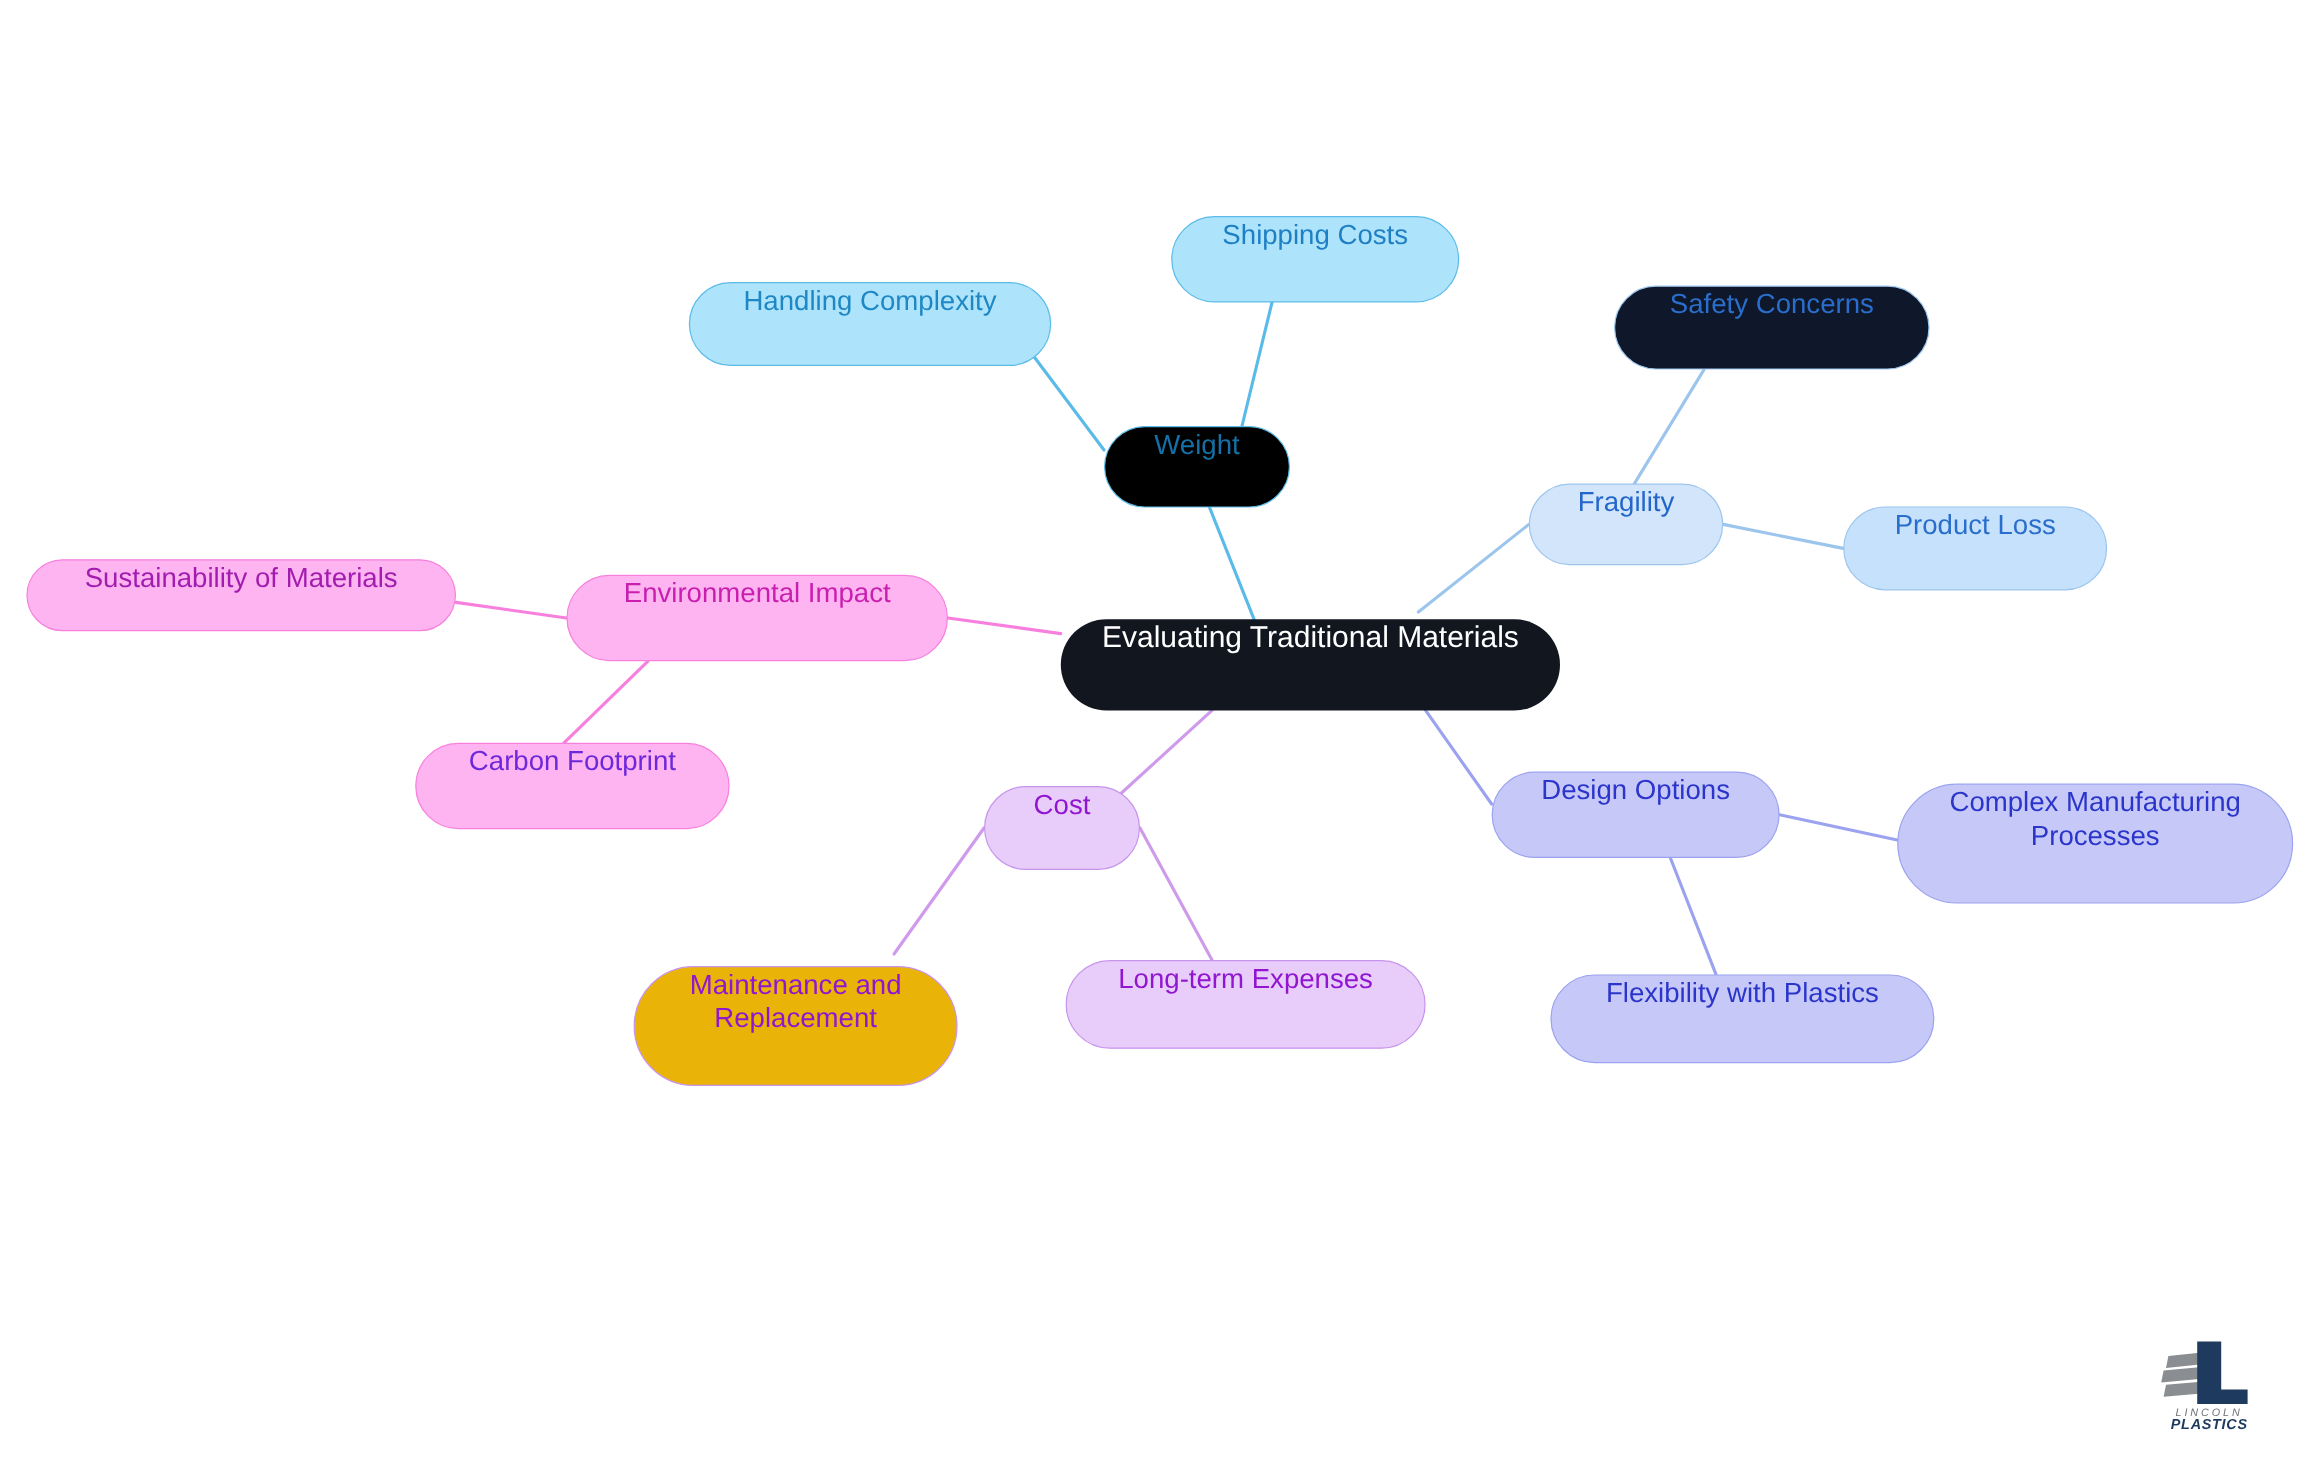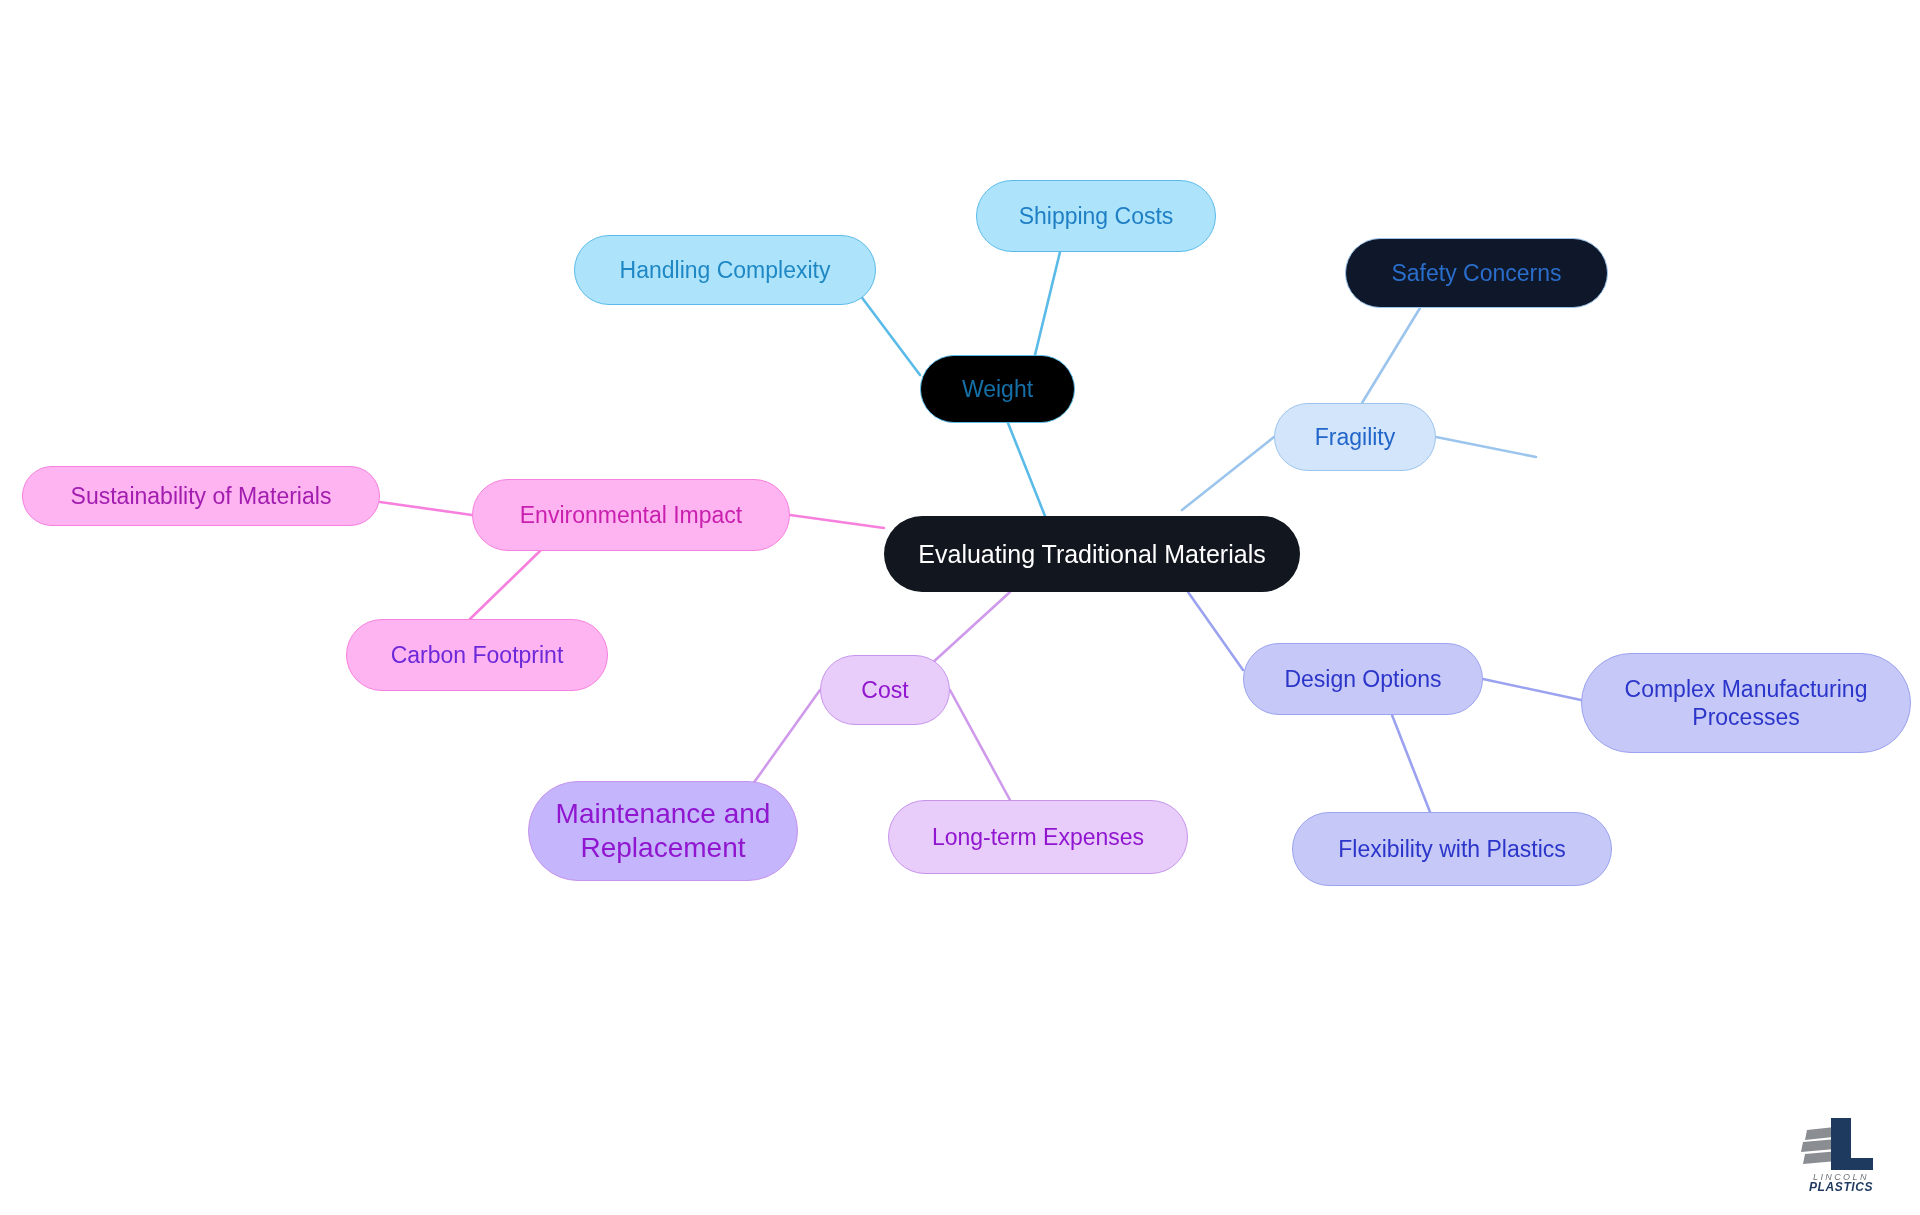--- a/index.html
+++ b/index.html
@@ -22,21 +22,21 @@
     left: 0;
     top: 0;
     width: 1920px;
     height: 1215px;
     pointer-events: none;
   }
   .node {
     position: absolute;
     box-sizing: border-box;
     display: flex;
-    align-items: center;
+    align-items: flex-start;
     justify-content: center;
     text-align: center;
     border-radius: 999px;
     border-style: solid;
     border-width: 1.5px;
     line-height: 1.22;
     white-space: pre-line;
     padding: 0 14px;
   }
   .node.root {
@@ -86,24 +86,25 @@
     <text x="20" y="66" font-family="'Liberation Sans', sans-serif" font-size="9" letter-spacing="2.4" fill="#6f7377" font-style="italic">LINCOLN</text>
     <text x="16" y="77" font-family="'Liberation Sans', sans-serif" font-size="12" font-weight="bold" letter-spacing="0.6" fill="#1f3a5f" font-style="italic">PLASTICS</text>
   </svg>
 
 <div class="node root" style="left: 884px; top: 516px; width: 416px; height: 76px; background: rgb(17, 22, 31); color: rgb(255, 255, 255); font-size: 25px;"><span>Evaluating Traditional Materials</span></div>
     <div class="node" style="left: 920px; top: 355px; width: 155px; height: 68px; background: #000000; color: rgb(22, 112, 168); font-size: 23px; border-color: rgb(91, 187, 232);"><span>Weight</span></div>
     <div class="node" style="left: 574px; top: 235px; width: 302px; height: 70px; background: rgb(173, 228, 251); color: rgb(31, 136, 196); font-size: 23px; border-color: rgb(91, 187, 232);"><span>Handling Complexity</span></div>
     <div class="node" style="left: 976px; top: 180px; width: 240px; height: 72px; background: rgb(173, 228, 251); color: rgb(31, 127, 196); font-size: 23px; border-color: rgb(91, 187, 232);"><span>Shipping Costs</span></div>
     <div class="node" style="left: 1274px; top: 403px; width: 162px; height: 68px; background: rgb(211, 229, 251); color: rgb(34, 102, 201); font-size: 23px; border-color: rgb(156, 197, 237);"><span>Fragility</span></div>
     <div class="node" style="left: 1345px; top: 238px; width: 263px; height: 70px; background: #0f172a; color: rgb(42, 110, 203); font-size: 23px; border-color: rgb(156, 197, 237);"><span>Safety Concerns</span></div>
+    <div class="node" style="left: 1536px; top: 422px; width: 220px; height: 70px; background: rgb(198, 225, 251); color: rgb(42, 110, 203); font-size: 23px; border-color: rgb(156, 197, 237);"><span>Product Loss</span></div>
     <div class="node" style="left: 472px; top: 479px; width: 318px; height: 72px; background: rgb(253, 180, 241); color: rgb(201, 31, 174); font-size: 23px; border-color: rgb(247, 127, 221);"><span>Environmental Impact</span></div>
     <div class="node" style="left: 22px; top: 466px; width: 358px; height: 60px; background: rgb(253, 180, 241); color: #a21caf; font-size: 23px; border-color: rgb(247, 127, 221);"><span>Sustainability of Materials</span></div>
     <div class="node" style="left: 346px; top: 619px; width: 262px; height: 72px; background: rgb(253, 180, 241); color: #6d28d9; font-size: 23px; border-color: rgb(247, 127, 221);"><span>Carbon Footprint</span></div>
     <div class="node" style="left: 820px; top: 655px; width: 130px; height: 70px; background: rgb(232, 204, 250); color: rgb(144, 22, 207); font-size: 23px; border-color: rgb(199, 148, 236);"><span>Cost</span></div>
-    <div class="node" style="left: 528px; top: 781px; width: 270px; height: 100px; background: #c4b5fd; color: rgb(144, 22, 207); font-size: 28px; border-color: rgb(199, 148, 236);"><span>Maintenance and
+    <div class="node" style="left: 528px; top: 805px; width: 270px; height: 100px; background: #eab308; color: rgb(144, 22, 207); font-size: 23px; border-color: rgb(199, 148, 236);"><span>Maintenance and
 Replacement</span></div>
     <div class="node" style="left: 888px; top: 800px; width: 300px; height: 74px; background: rgb(232, 204, 250); color: rgb(144, 22, 207); font-size: 23px; border-color: rgb(199, 148, 236);"><span>Long-term Expenses</span></div>
     <div class="node" style="left: 1243px; top: 643px; width: 240px; height: 72px; background: rgb(198, 201, 248); color: rgb(43, 53, 201); font-size: 23px; border-color: rgb(155, 162, 239);"><span>Design Options</span></div>
     <div class="node" style="left: 1581px; top: 653px; width: 330px; height: 100px; background: rgb(198, 201, 248); color: rgb(43, 53, 201); font-size: 23px; border-color: rgb(155, 162, 239);"><span>Complex Manufacturing
 Processes</span></div>
     <div class="node" style="left: 1292px; top: 812px; width: 320px; height: 74px; background: rgb(198, 201, 248); color: rgb(43, 53, 201); font-size: 23px; border-color: rgb(155, 162, 239);"><span>Flexibility with Plastics</span></div>
   </div>
 
 </body></html>

